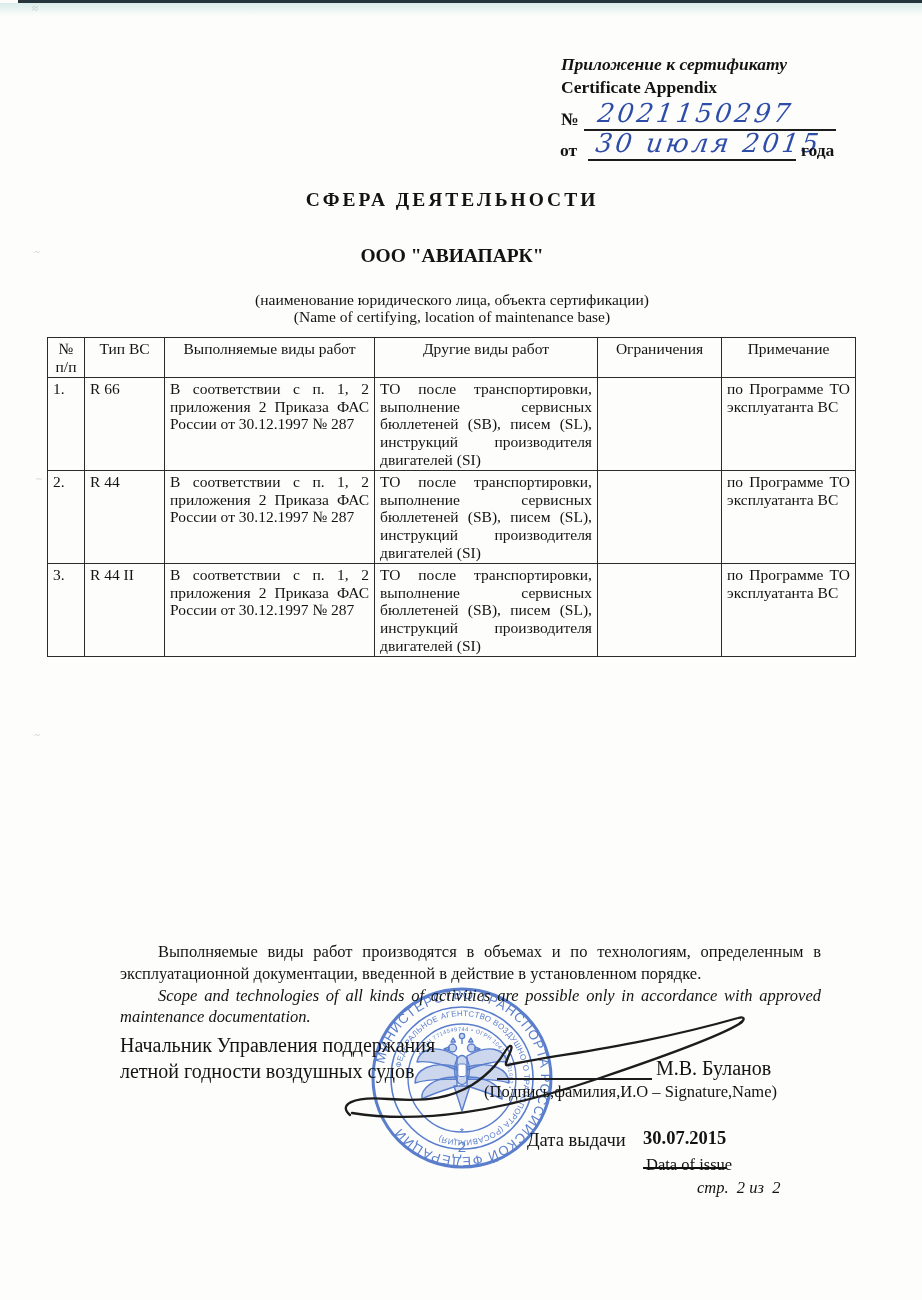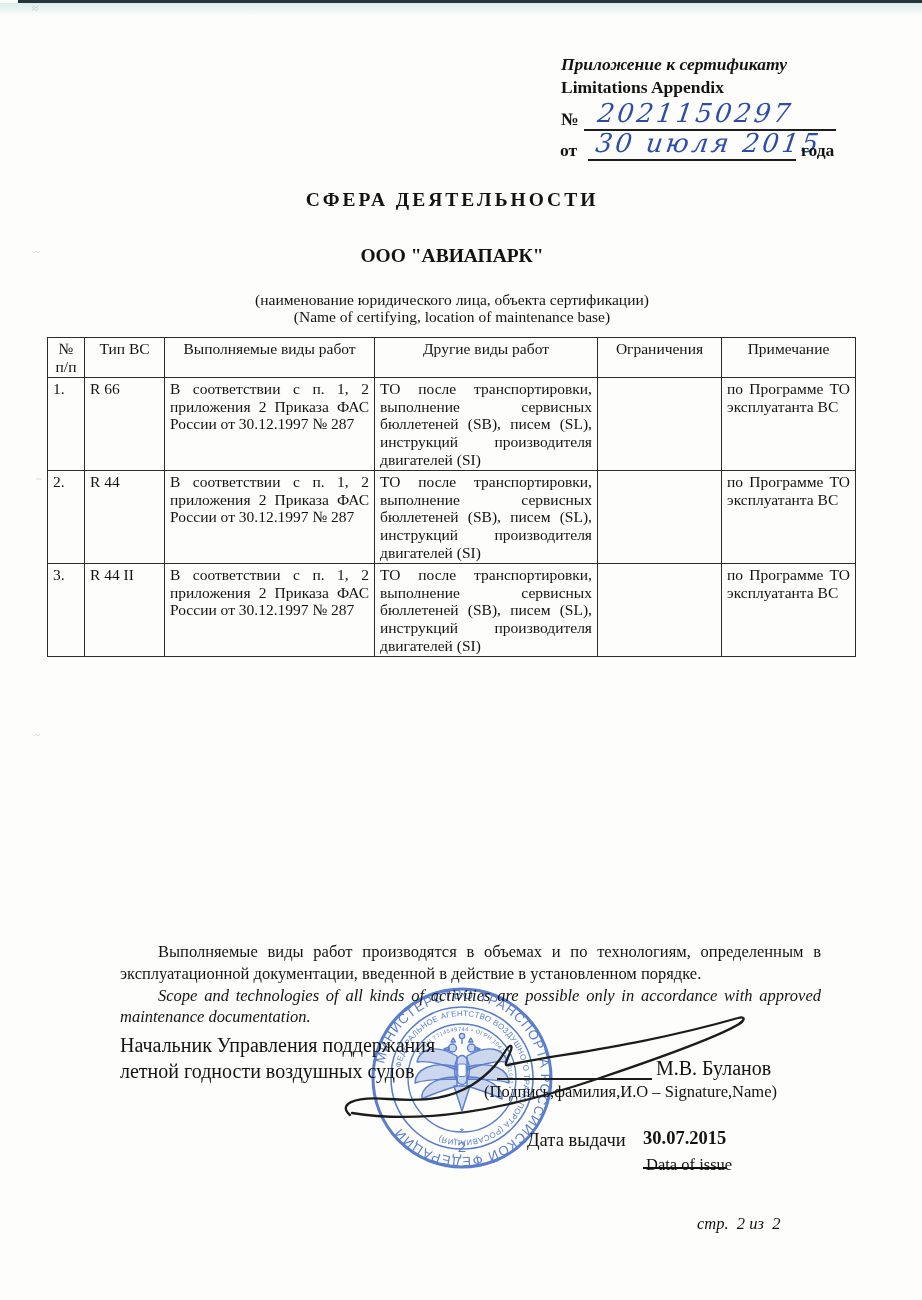--- a/index.html
+++ b/index.html
@@ -57,21 +57,21 @@
 <div class="page">
 
   <div class="top-fade"></div>
   <div class="top-edge"></div>
   <span class="squiggle" style="left:32px;top:2px;">≈</span>
   <span class="squiggle" style="left:34px;top:245px;">~</span>
   <span class="squiggle" style="left:36px;top:472px;">~</span>
   <span class="squiggle" style="left:34px;top:728px;">~</span>
 
   <div class="abs hdr" style="left:561px;top:53px;font-style:italic;">Приложение к сертификату</div>
-  <div class="abs hdr" style="left:561px;top:76px;">Limitations Appendix</div>
+  <div class="abs hdr" style="left:561px;top:76px;">Certificate Appendix</div>
 
   <span class="abs hdr" style="left:561px;top:108px;">№</span>
   <span class="abs hand" style="left:598px;top:98px;">2021150297</span>
   <div class="u-line" style="left:584px;top:129px;width:252px;"></div>
 
   <span class="abs hdr" style="left:560px;top:139px;">от</span>
   <span class="abs hand" style="left:596px;top:128px;">30 июля 2015</span>
   <div class="u-line" style="left:588px;top:159px;width:208px;"></div>
   <span class="abs hdr" style="left:801px;top:139px;">года</span>
 
@@ -135,21 +135,21 @@
 
   <div class="abs signer txt-z" style="left:120px;top:1032px;">Начальник Управления поддержания</div>
   <div class="abs signer txt-z" style="left:120px;top:1058px;">летной годности воздушных судов</div>
   <div class="u-line txt-z" style="left:497px;top:1078px;width:155px;z-index:4;"></div>
   <div class="abs signer txt-z" style="left:656px;top:1055px;">М.В. Буланов</div>
   <div class="abs sig-caption txt-z" style="left:484px;top:1082px;">(Подпись,фамилия,И.О – Signature,Name)</div>
 
   <div class="abs issue-label txt-z" style="left:527px;top:1130px;">Дата выдачи</div>
   <div class="abs issue-date txt-z" style="left:643px;top:1128px;">30.07.2015</div>
   <div class="abs sig-caption txt-z" style="left:646px;top:1155px;font-style:normal;">Data of issue</div>
-  <div class="abs page-note txt-z" style="left:697px;top:1178px;margin-top:36px;">стр.  2 из  2</div>
+  <div class="abs page-note txt-z" style="left:697px;top:1178px;">стр.  2 из  2</div>
 
   <svg class="stamp-svg" viewBox="-100 -100 200 200">
     <defs>
       <path id="ring-outer" d="M -79,0 A 79,79 0 1 1 79,0 A 79,79 0 1 1 -79,0"></path>
       <path id="ring-mid" d="M -62,0 A 62,62 0 1 1 62,0 A 62,62 0 1 1 -62,0"></path>
       <path id="ring-micro" d="M -47,0 A 47,47 0 1 1 47,0 A 47,47 0 1 1 -47,0"></path>
     </defs>
     <g fill="none" stroke="#4d74c9">
       <circle r="89" stroke-width="3"></circle>
       <circle r="71" stroke-width="1.6"></circle>

